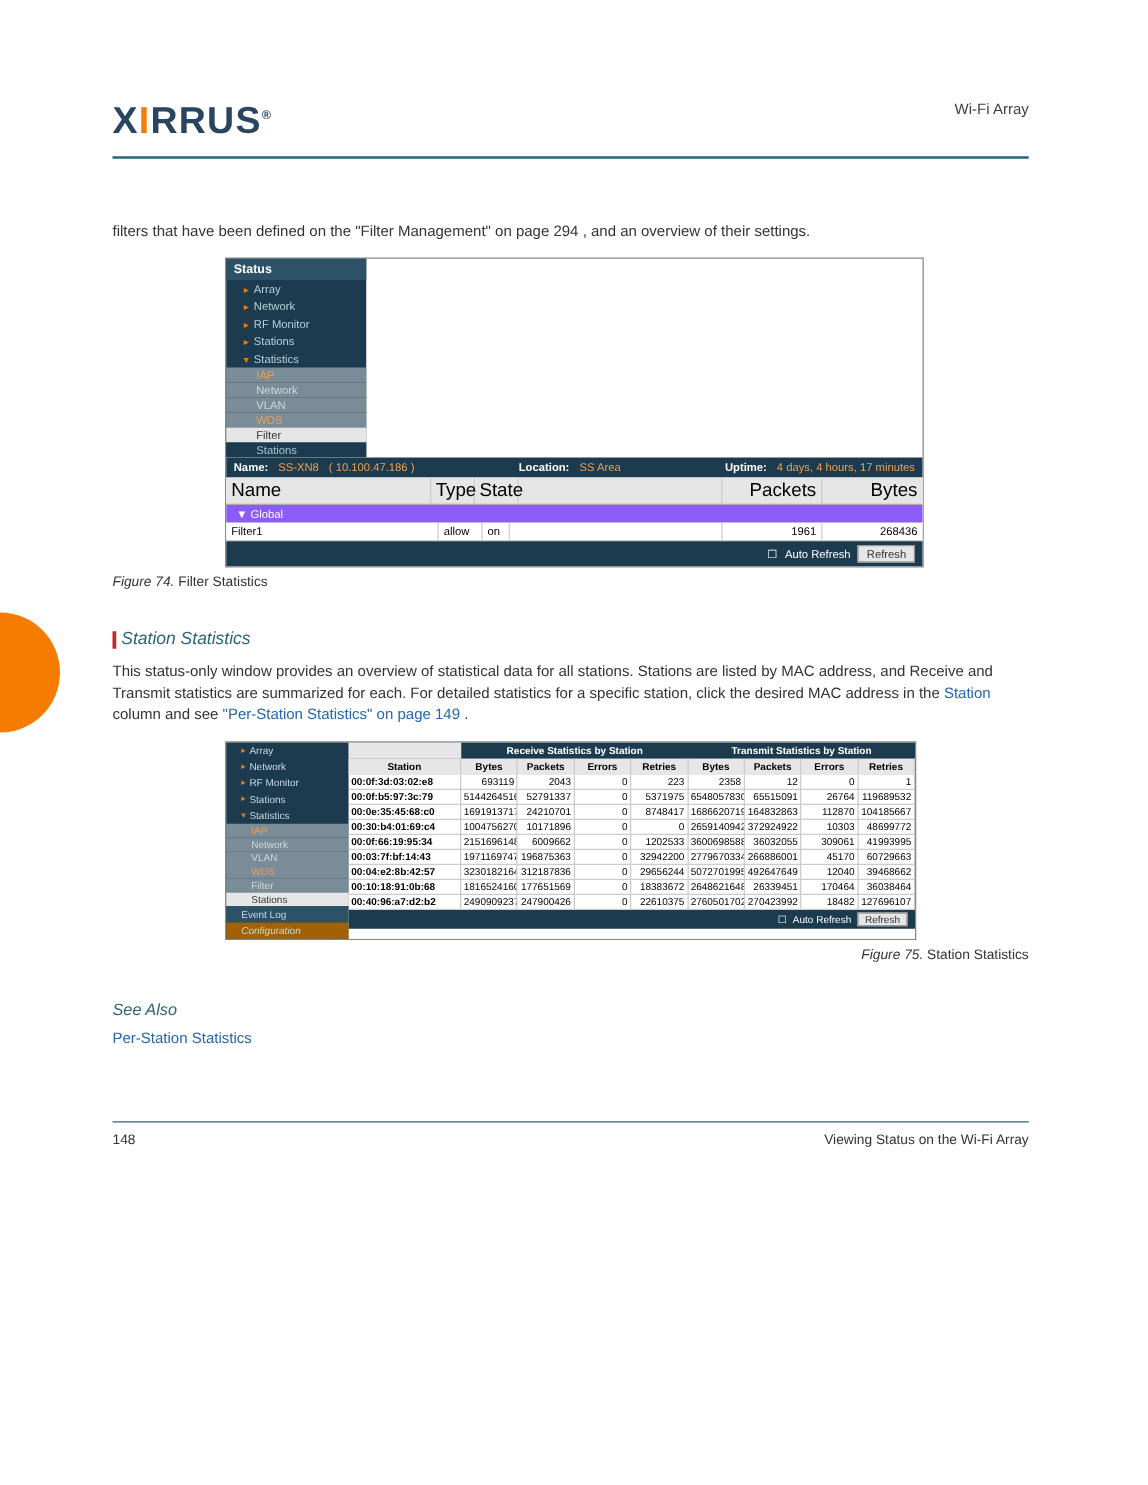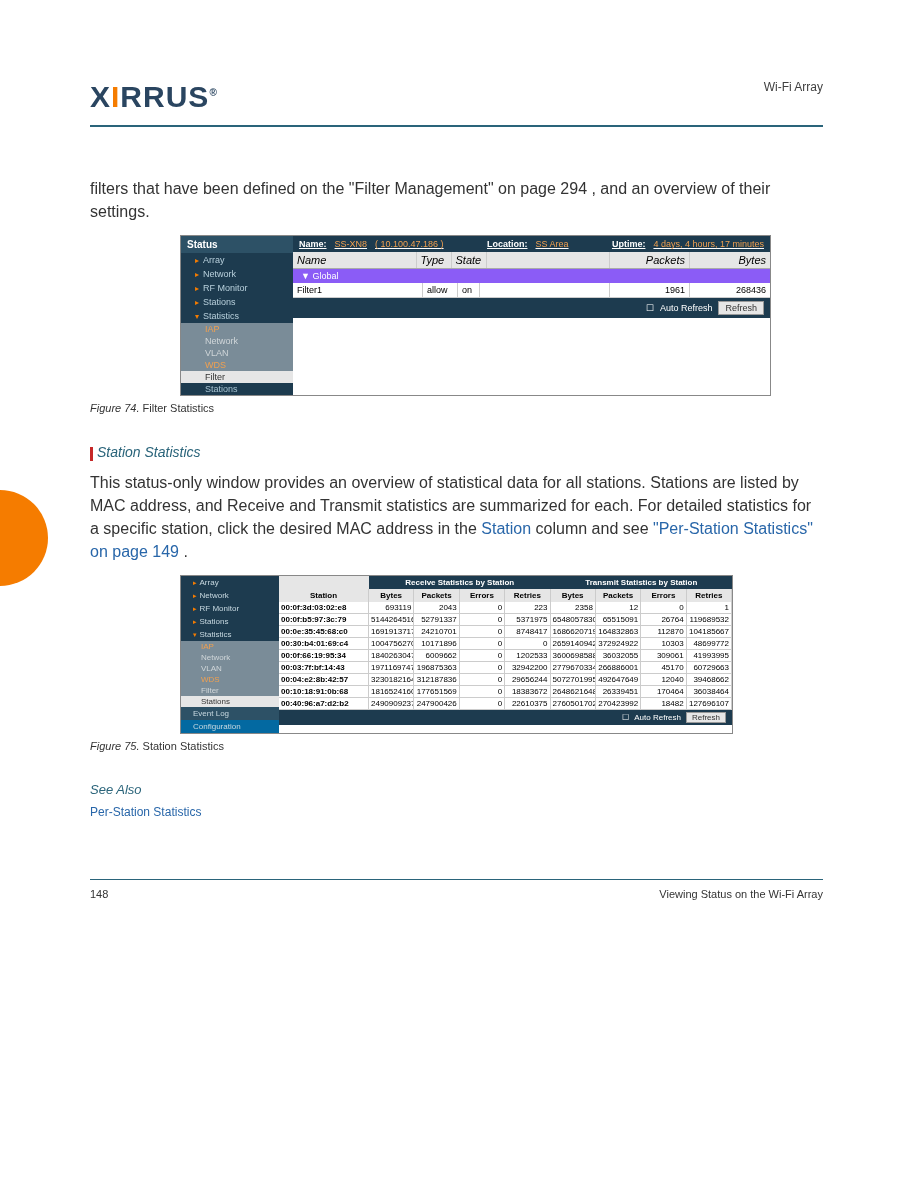--- a/index.html
+++ b/index.html
@@ -21,60 +21,61 @@
     top: 490px;
     width: 48px;
     height: 96px;
     background: #f57c00;
     border-radius: 0 48px 48px 0;
   }
   .logo-row { padding-bottom: 6px; }
   .logo { font-size: 30px; font-weight: 900; letter-spacing: 1px; color: #2a4560; }
   .logo .dot { color: #f57c00; }
   .hr-top { border: none; border-top: 2px solid #2a647a; margin-top: 5px; margin-bottom: 50px; }
-  .body-text { color: #333; font-size: 16px; line-height: 1.45; }
+  .body-text { color: #333; font-size: 12px; line-height: 1.45; }
   .body-text p { margin-bottom: 12px; }
   .section-h { font-style: italic; color: #2a647a; font-size: 14px; margin: 30px 0 10px 0; font-weight: normal; }
   .fig-caption { font-size: 11px; color: #333; margin-top: 6px; }
   .fig-caption .cap-num { font-style: italic; }
   .link-text { color: #2866a9; }
   .see-also { font-style: italic; color: #2a647a; font-size: 13px; margin: 30px 0 8px 0; }
   .see-list { list-style: none; padding-left: 0; color: #2866a9; font-size: 12px; }
   .hr-bot { border: none; border-top: 1px solid #2a647a; margin-top: 60px; margin-bottom: 8px; }
   .footer { font-size: 11px; color: #333; display: flex; justify-content: space-between; }
 
   
   .shot {
-    margin: 10px 52px 5px 90px;
+    margin: 10px 84px 5px 90px;
     font-size: 9px;
     border: 1px solid #888;
     display: flex;
+    flex-direction: column;
   }
   .sidebar {
     width: 112px;
     background: #1d3b4f;
     color: #c7d8e0;
   }
   .sb-status { background: #2d5166; color: #fff; font-weight: bold; padding: 3px 6px; font-size: 10px; }
   .sb-item { padding: 2px 6px 2px 14px; color: #b8d0dc; display:flex; align-items:center; gap:4px;}
   .sb-item .tri { color:#f57c00; font-size:8px;}
   .sb-item.open .tri{ color:#f57c00;}
   .sb-sub { padding: 1px 6px 1px 24px; color: #d0d6d9; background:#7a8c98;}
   .sb-sub.orange { color:#f0a050;}
   .sb-sub.selected { background:#e6e6e6; color:#333;}
   .sb-sub.last { color:#a8c4d2; background:#1d3b4f;}
   .main1 { flex:1; background:#fff;}
   .m1-top {
     background:#1d3b4f; color:#fff; padding:3px 6px;
-    display:flex; gap:8px; font-size:9px; align-items:flex-start;text-decoration:underline;
+    display:flex; gap:8px; font-size:9px; align-items:flex-start;
   }
   .m1-top .lbl{font-weight:bold;}
   .m1-top .val{ color:#f0a050;}
   .m1-top .spacer{flex:1;}
-  .m1-headrow{ display:flex; background:#e6e6e6; font-size:11px; border-bottom:1px solid #aaa;font-style:italic;}
+  .m1-headrow{ display:flex; background:#e6e6e6; font-size:15px; border-bottom:1px solid #aaa;}
   .m1-headrow div{ padding:2px 4px; border-right:1px solid #ccc;}
   .m1-headrow .c-name{flex:1;}
   .m1-headrow .c-t{width:35px;}
   .m1-headrow .c-s{width:35px;}
   .m1-headrow .c-sp{flex:1;}
   .m1-headrow .c-p{width:80px; text-align:right;}
   .m1-headrow .c-b{width:80px; text-align:right; border-right:none;}
   .m1-global{ background:#8b5cf6; color:#fff; padding:2px 8px; font-size:9px;}
   .m1-row{ display:flex; font-size:9px; border-bottom:1px solid #ccc;}
   .m1-row div{ padding:2px 4px; border-right:1px solid #ccc;}
@@ -238,21 +239,21 @@
           <span class="tri">▾</span>
           <span>Statistics</span>
         </div>
       <div class="sb2-sub orange">IAP</div>
       <div class="sb2-sub">Network</div>
       <div class="sb2-sub">VLAN</div>
       <div class="sb2-sub orange">WDS</div>
       <div class="sb2-sub">Filter</div>
       <div class="sb2-sub sel">Stations</div>
       <div class="sb2-item" style="background:#2d5166;">Event Log</div>
-      <div class="sb2-item" style="background:#0369a1;">Configuration</div>
+      <div class="sb2-item" style="background:#a16207;font-style:italic;">Configuration</div>
     </div>
     <div class="main2">
       <div class="m2-head">
         <div class="stn"></div>
         <div class="group">Receive Statistics by Station</div>
         <div class="group">Transmit Statistics by Station</div>
       </div>
       <div class="m2-subhead">
         <div class="m2-st">Station</div>
         <div class="m2-c">Bytes</div>
@@ -304,21 +305,21 @@
             <div class="m2-c">10171896</div>
             <div class="m2-c">0</div>
             <div class="m2-c">0</div>
             <div class="m2-c">265914094203</div>
             <div class="m2-c">372924922</div>
             <div class="m2-c">10303</div>
             <div class="m2-c">48699772</div>
           </div>
           <div class="m2-row">
             <div class="m2-st">00:0f:66:19:95:34</div>
-            <div class="m2-c">1840263047</div>
+            <div class="m2-c">2151696148</div>
             <div class="m2-c">6009662</div>
             <div class="m2-c">0</div>
             <div class="m2-c">1202533</div>
             <div class="m2-c">36006985880</div>
             <div class="m2-c">36032055</div>
             <div class="m2-c">309061</div>
             <div class="m2-c">41993995</div>
           </div>
           <div class="m2-row">
             <div class="m2-st">00:03:7f:bf:14:43</div>
@@ -365,21 +366,21 @@
             <div class="m2-c">127696107</div>
           </div>
         </div>
       <div class="m2-bot">
         <span>☐</span>
         <span>Auto Refresh</span>
         <span class="btn">Refresh</span>
       </div>
     </div>
   </div>
-  <div class="fig-caption" style="text-align:left;">
+  <div class="fig-caption" style="text-align:right;">
     <span class="cap-num">Figure 75.</span>
     <span>Station Statistics</span>
   </div>
 
   <div class="see-also">See Also</div>
   <ul class="see-list">
     <li>Per-Station Statistics</li>
   </ul>
 
   <hr class="hr-bot">

